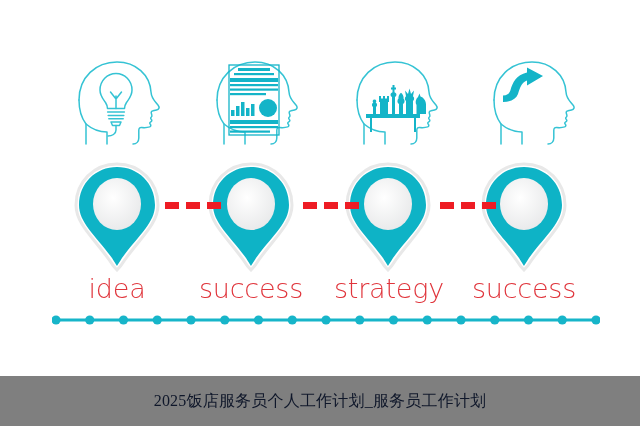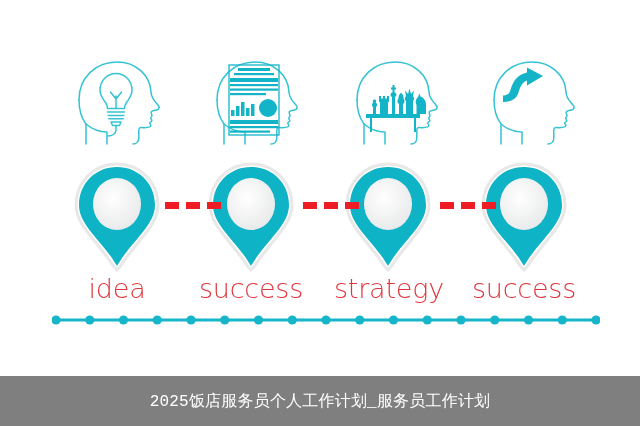--- a/index.html
+++ b/index.html
@@ -133,22 +133,22 @@
     left: 0;
     top: 376px;
     width: 640px;
     height: 50px;
     background: #7f7f7f;
     display: flex;
     align-items: center;
     justify-content: center;
   }
   .caption-text {
-    color: #ffffff;
-    font-family: Liberation Mono, monospace;
+    color: #0f172a;
+    font-family: Liberation Serif, serif;
     font-size: 16px;
     letter-spacing: 0.2px;
     white-space: nowrap;
   }
 </style>
 </head>
 <body>
 
 <div id="canvas">
 

